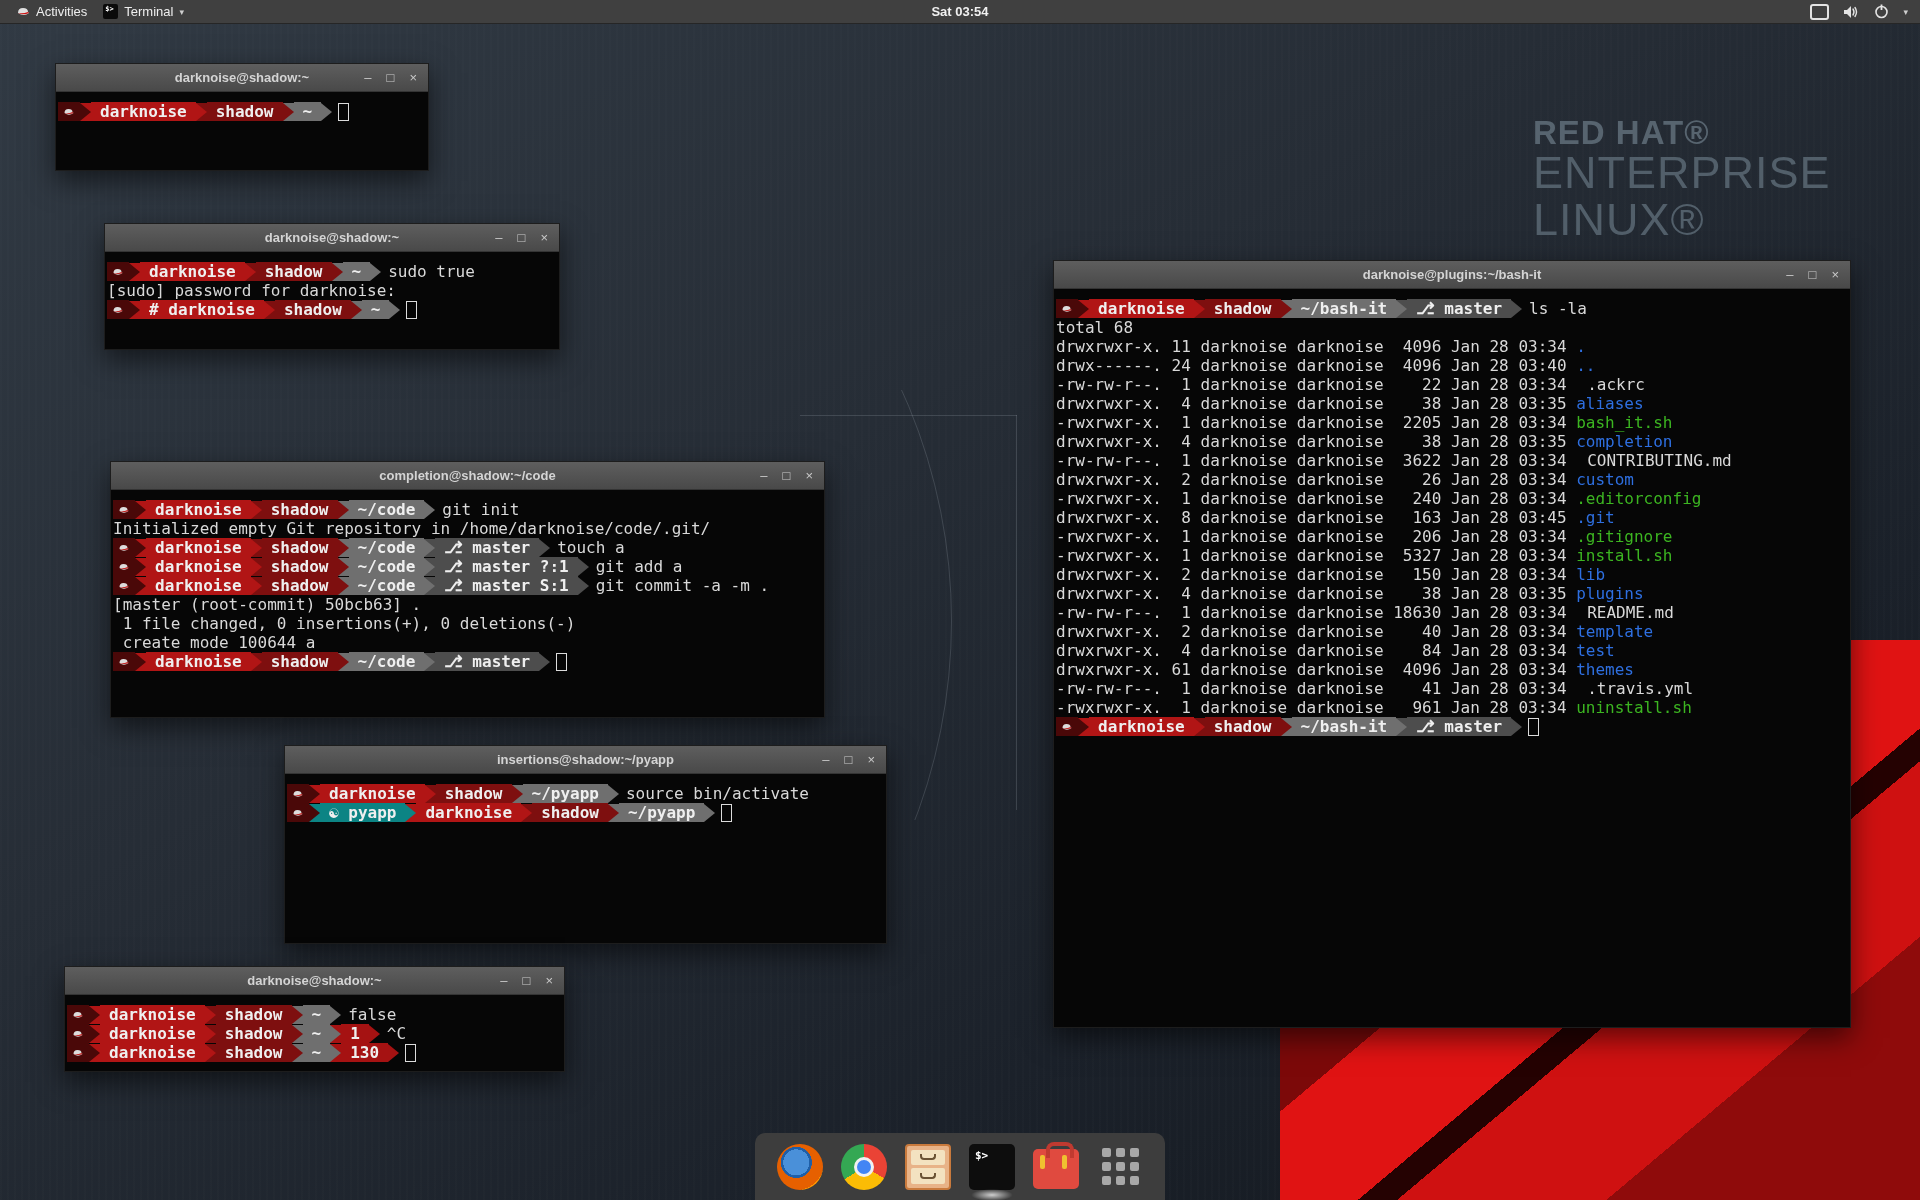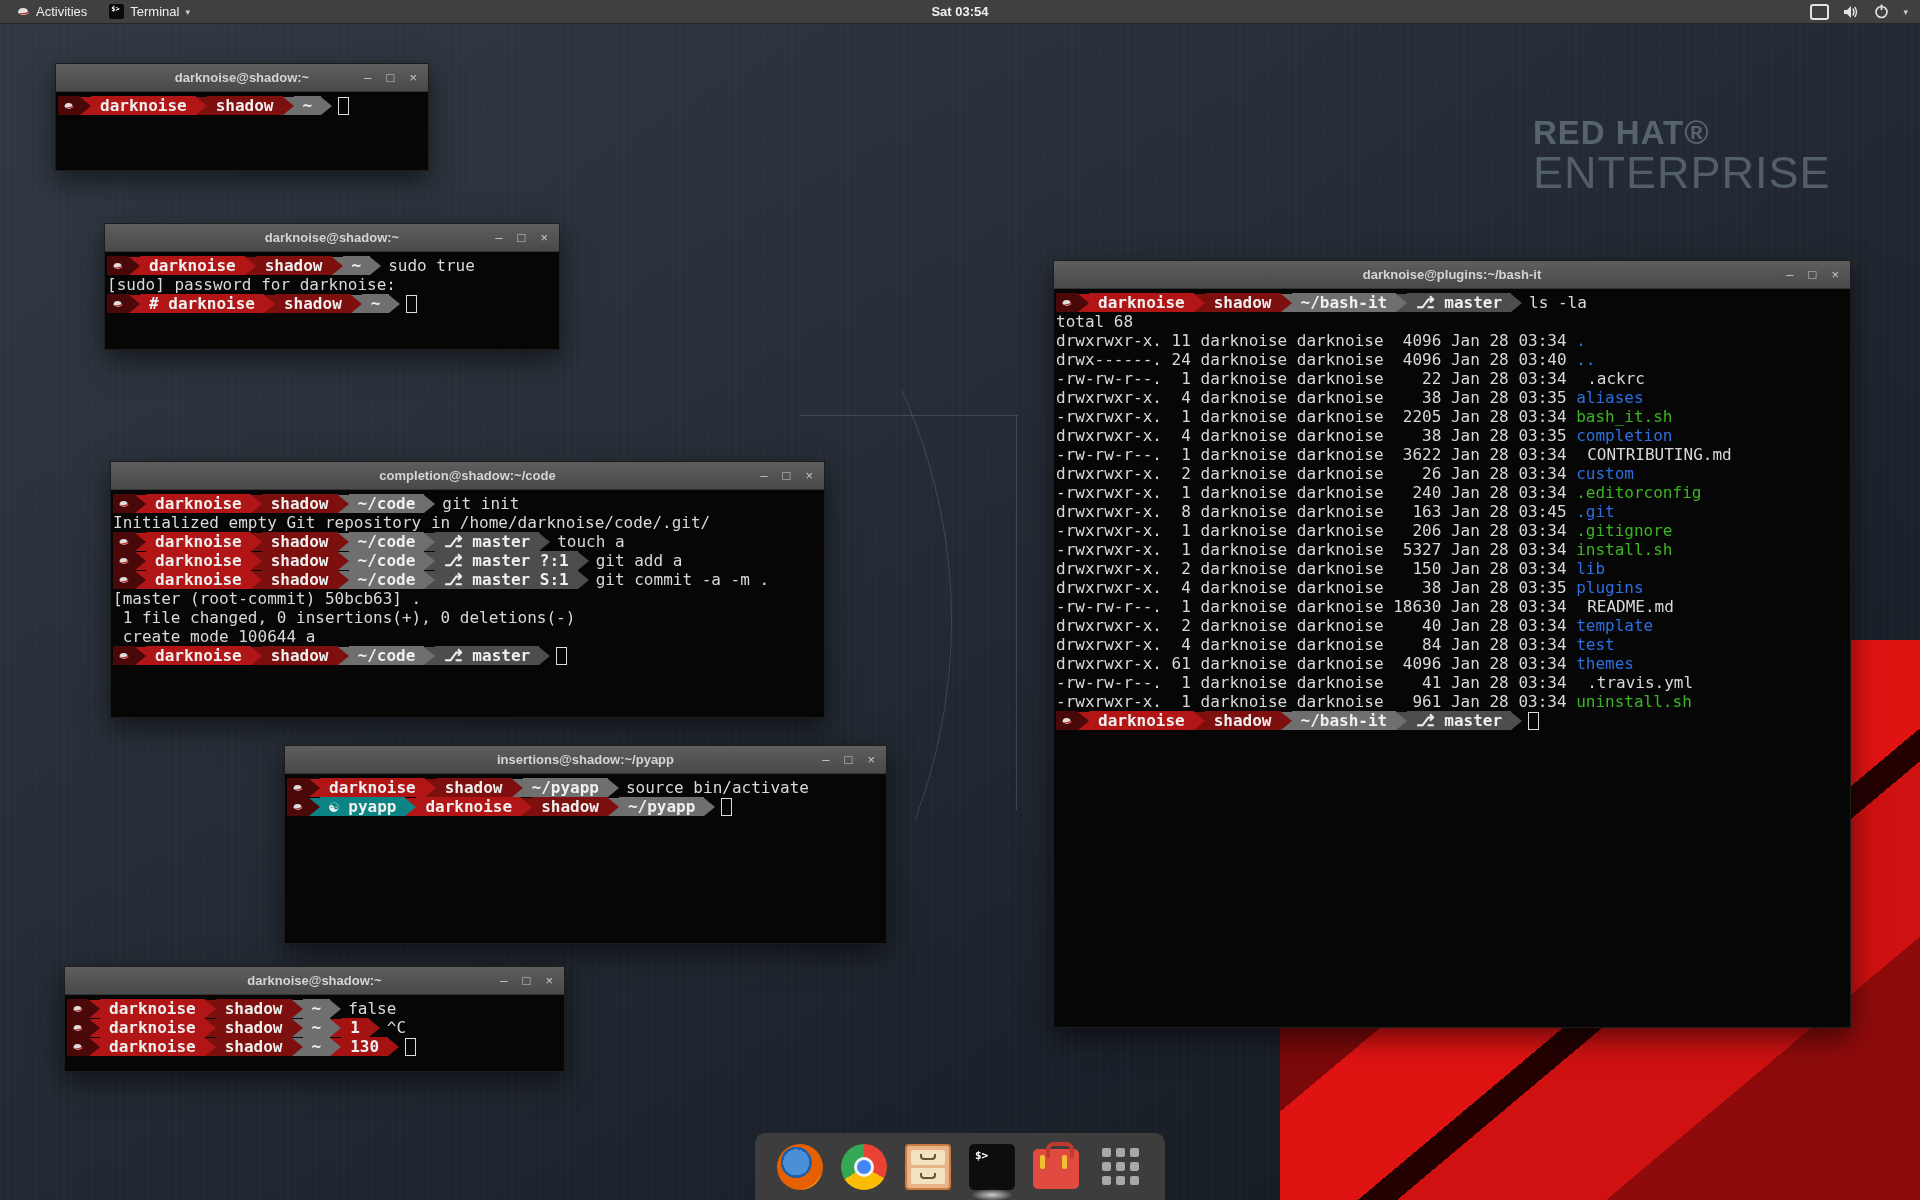--- a/index.html
+++ b/index.html
@@ -4,21 +4,21 @@
 <style>
   html,body{margin:0;padding:0;width:1920px;height:1200px;overflow:hidden;
     font-family:"Liberation Sans",sans-serif;}
   #desktop{position:relative;width:1920px;height:1200px;overflow:hidden;
     background:
       repeating-linear-gradient(90deg, rgba(255,255,255,.012) 0 2px, transparent 2px 7px),
       linear-gradient(150deg,#313a44 0%,#262d36 40%,#1b212a 72%,#13181e 100%);}
   
   #topbar{position:absolute;left:0;top:0;width:1920px;height:23px;background:#404040;
     border-bottom:1px solid #262626;display:flex;align-items:center;z-index:50;color:#eee;font-size:13px;}
-  .tb-left{display:flex;align-items:center;gap:6px;padding-left:8px;}
+  .tb-left{display:flex;align-items:center;padding-left:8px;}
   .tb-activities{display:flex;align-items:center;gap:6px;padding:0 8px;height:23px;cursor:default;}
   .tb-appmenu{display:flex;align-items:center;gap:6px;padding:0 8px;height:23px;}
   .mini-term{width:15px;height:15px;background:#0a0a0a;border-radius:2px;color:#fff;
     font:bold 7px "DejaVu Sans Mono",monospace;padding:1px 0 0 2px;box-sizing:border-box;}
   .caret{font-size:9px;color:#cfcfcf;}
   #clock{position:absolute;left:0;right:0;text-align:center;font-weight:bold;color:#f0f0f0;}
   .tb-right{margin-left:auto;display:flex;align-items:center;gap:14px;padding-right:12px;z-index:2;}
   .screen-ic{width:15px;height:12px;border:2px solid #e3e3e3;border-radius:3px;}
   
   #logo{position:absolute;left:1533px;top:116px;color:#525f6a;z-index:1;line-height:1.04;}
@@ -36,21 +36,21 @@
   .term-window{position:absolute;background:#060606;border:1px solid #1d1d1d;
     box-shadow:0 10px 26px rgba(0,0,0,.55);z-index:5;}
   .term-window.focused{z-index:8;}
   .titlebar{height:27px;background:linear-gradient(#5e5e5e,#494949);border-bottom:1px solid #343434;
     position:relative;display:flex;align-items:center;}
   .titlebar .title{position:absolute;left:0;right:0;text-align:center;
     font-size:13px;font-weight:bold;color:#d4d4d4;}
   .controls{margin-left:auto;display:flex;gap:15px;padding-right:11px;z-index:2;color:#c9c9c9;
     font-size:13px;line-height:27px;}
   .controls span{cursor:default;}
-  .term-body{padding:4px 2px 0 2px;font:16px/19px "DejaVu Sans Mono",monospace;color:#d9d9d9;
+  .term-body{padding:10px 2px 0 2px;font:16px/19px "DejaVu Sans Mono",monospace;color:#d9d9d9;
     overflow:hidden;white-space:pre;height:calc(100% - 32px);}
   .line{display:flex;align-items:center;height:19px;white-space:pre;}
   .pseg{height:19px;display:inline-flex;align-items:center;padding:0 9px;
     color:#efefef;font-weight:bold;flex:none;}
   .pseg.hat{padding:0 5px;}
   .parrow{width:0;height:0;border-top:9.5px solid transparent;border-bottom:9.5px solid transparent;
     border-left:11px solid #000;flex:none;}
   .cmdtxt{margin-left:7px;color:#d9d9d9;}
   .out{color:#d9d9d9;}
   .c-blue{color:#2e6fe0;}
@@ -95,20 +95,21 @@
   svg{display:block;}
 </style>
 </head>
 <body>
 
 <div id="desktop">
 
   <div id="logo">
     <div class="l1">RED HAT®</div>
     <div class="l2">ENTERPRISE</div>
+    <div class="l3">LINUX®</div>
   </div>
   <div id="deco-arc-clip">
       <div class="circle"></div>
     </div>
   <div class="deco-line-v"></div>
   <div class="deco-line-h"></div>
   <div id="stripes"></div>
 
   <div class="term-window w1">
     <div class="titlebar">

